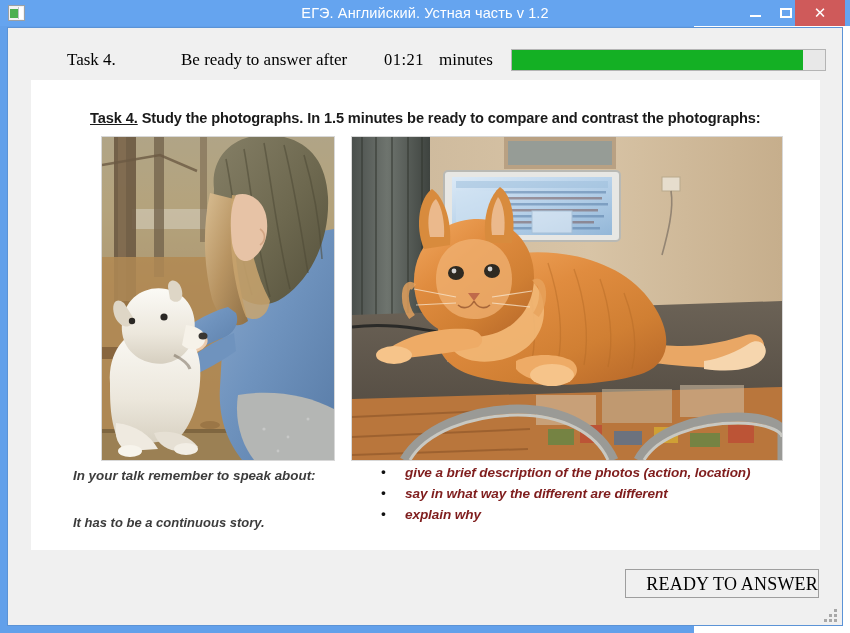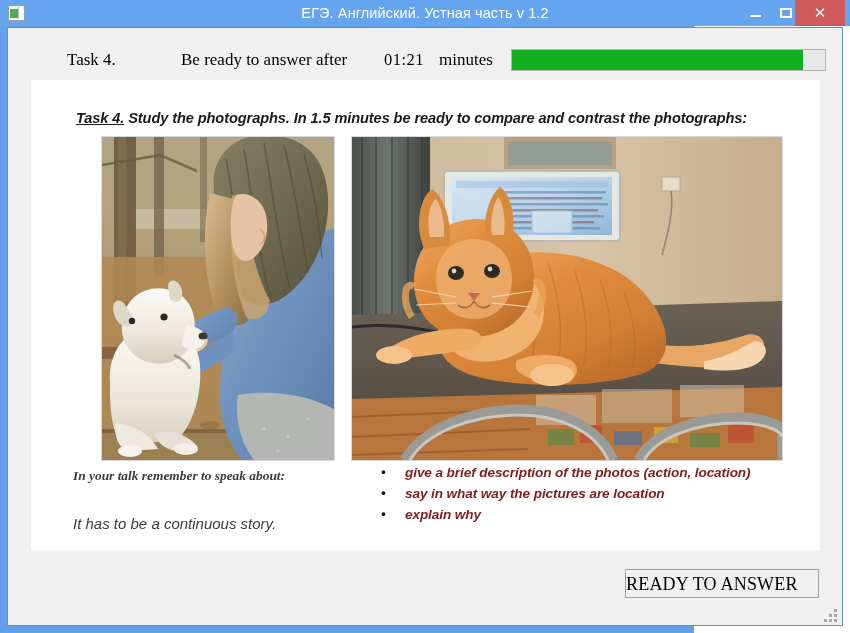--- a/index.html
+++ b/index.html
@@ -154,25 +154,24 @@
   .content {
     position: absolute;
     left: 23px; top: 52px;
     width: 789px;
     height: 470px;
     background: #ffffff;
   }
 
   .instruction {
     position: absolute;
-    left: 45px; top: 30px;
+    left: 59px; top: 30px;
     width: 735px;
     font-family: "Liberation Sans", sans-serif;
     font-weight: bold;
-    font-style: italic;
     font-size: 14.6px;
     color: #1a1a1a;
     white-space: nowrap;
     letter-spacing: -0.1px;
   }
   .instruction .tag {
     text-decoration: underline;
   }
 
   
@@ -190,34 +189,34 @@
     left: 320px; top: 56px;
     width: 432px; height: 325px;
   }
   .photo svg { display: block; }
 
   
   .talk-label {
     position: absolute;
     left: 42px; top: 388px;
     width: 270px;
-    font-family: Liberation Serif, serif;
+    font-family: Liberation Sans, sans-serif;
     font-weight: bold;
     font-style: italic;
     font-size: 13.4px;
     color: #3c3c3c;
   }
   .story-label {
     position: absolute;
     left: 42px; top: 435px;
     width: 280px;
     font-family: "Liberation Sans", sans-serif;
-    font-weight: normal;
+    font-weight: bold;
     font-style: italic;
-    font-size: 15px;
+    font-size: 13px;
     color: #3c3c3c;
   }
   .bullets {
     position: absolute;
     left: 322px; top: 385px;
     width: 460px;
     margin: 0;
     padding: 0;
     list-style: none;
   }
@@ -245,21 +244,21 @@
   .ready-btn {
     position: absolute;
     left: 617px; top: 541px;
     width: 194px; height: 29px;
     background: #f0f0f0;
     border: 1px solid #9e9e9e;
     box-sizing: border-box;
     font-family: "Liberation Serif", serif;
     font-size: 18px;
     color: #000000;
-    text-align: left;
+    text-align: right;
     line-height: 26px;
     letter-spacing: 0.2px;
     cursor: default;
     padding: 0;
   }
 
   
   .grip {
     position: absolute;
     right: 4px; bottom: 3px;
@@ -565,21 +564,21 @@
           <path d="M286 323 C300 296 342 280 386 280 C414 280 430 288 430 294 L430 323" fill="none" stroke="#9a9a96" stroke-width="9"></path>
           <path d="M292 323 C306 300 344 286 386 286 C412 286 430 294 430 300" fill="none" stroke="#c8c8c2" stroke-width="3"></path>
         </svg>
       </div>
 
       <div class="talk-label">In your talk remember to speak about:</div>
       <div class="story-label">It has to be a continuous story.</div>
 
       <ul class="bullets" id="bullet-list">
           <li>give a brief description of the photos (action, location)</li>
-          <li>say in what way the pictures are location</li>
+          <li>say in what way the different are different</li>
           <li>explain why</li>
         </ul>
 
     </div>
 
     <button class="ready-btn">READY TO ANSWER</button>
 
     <div class="grip">
       <i style="left:9px;  top:0px;"></i>
       <i style="left:9px;  top:5px;"></i>

